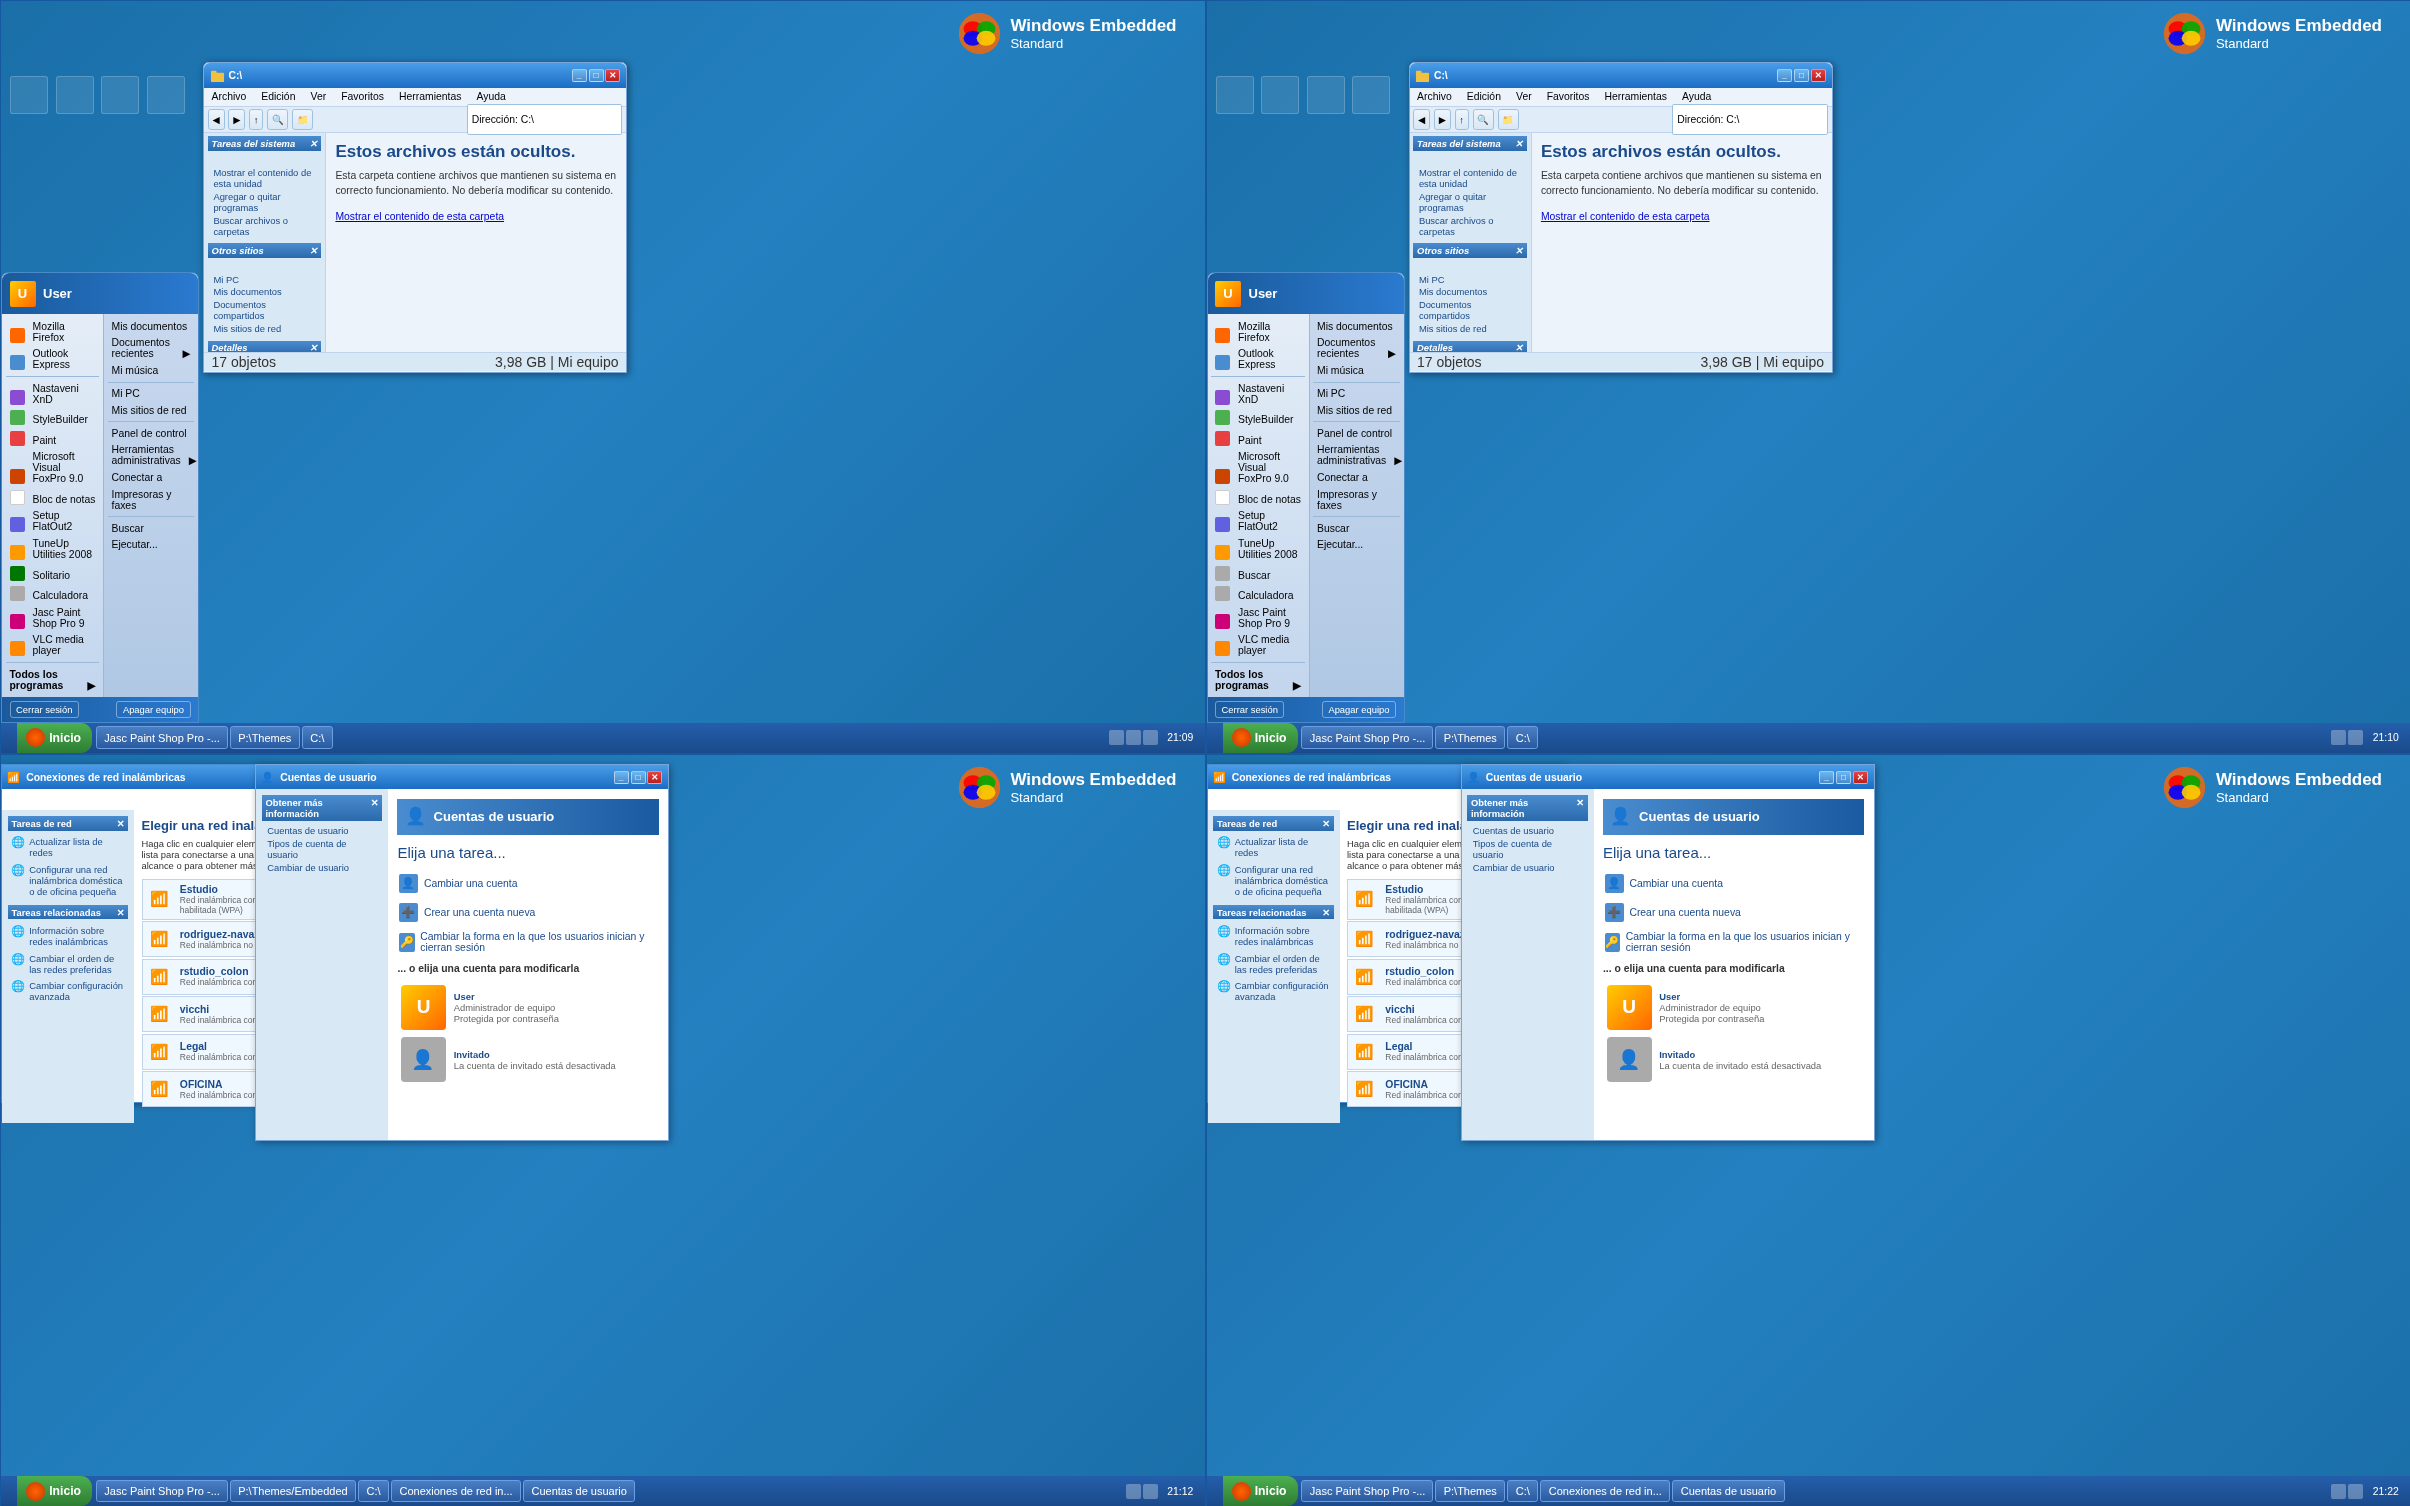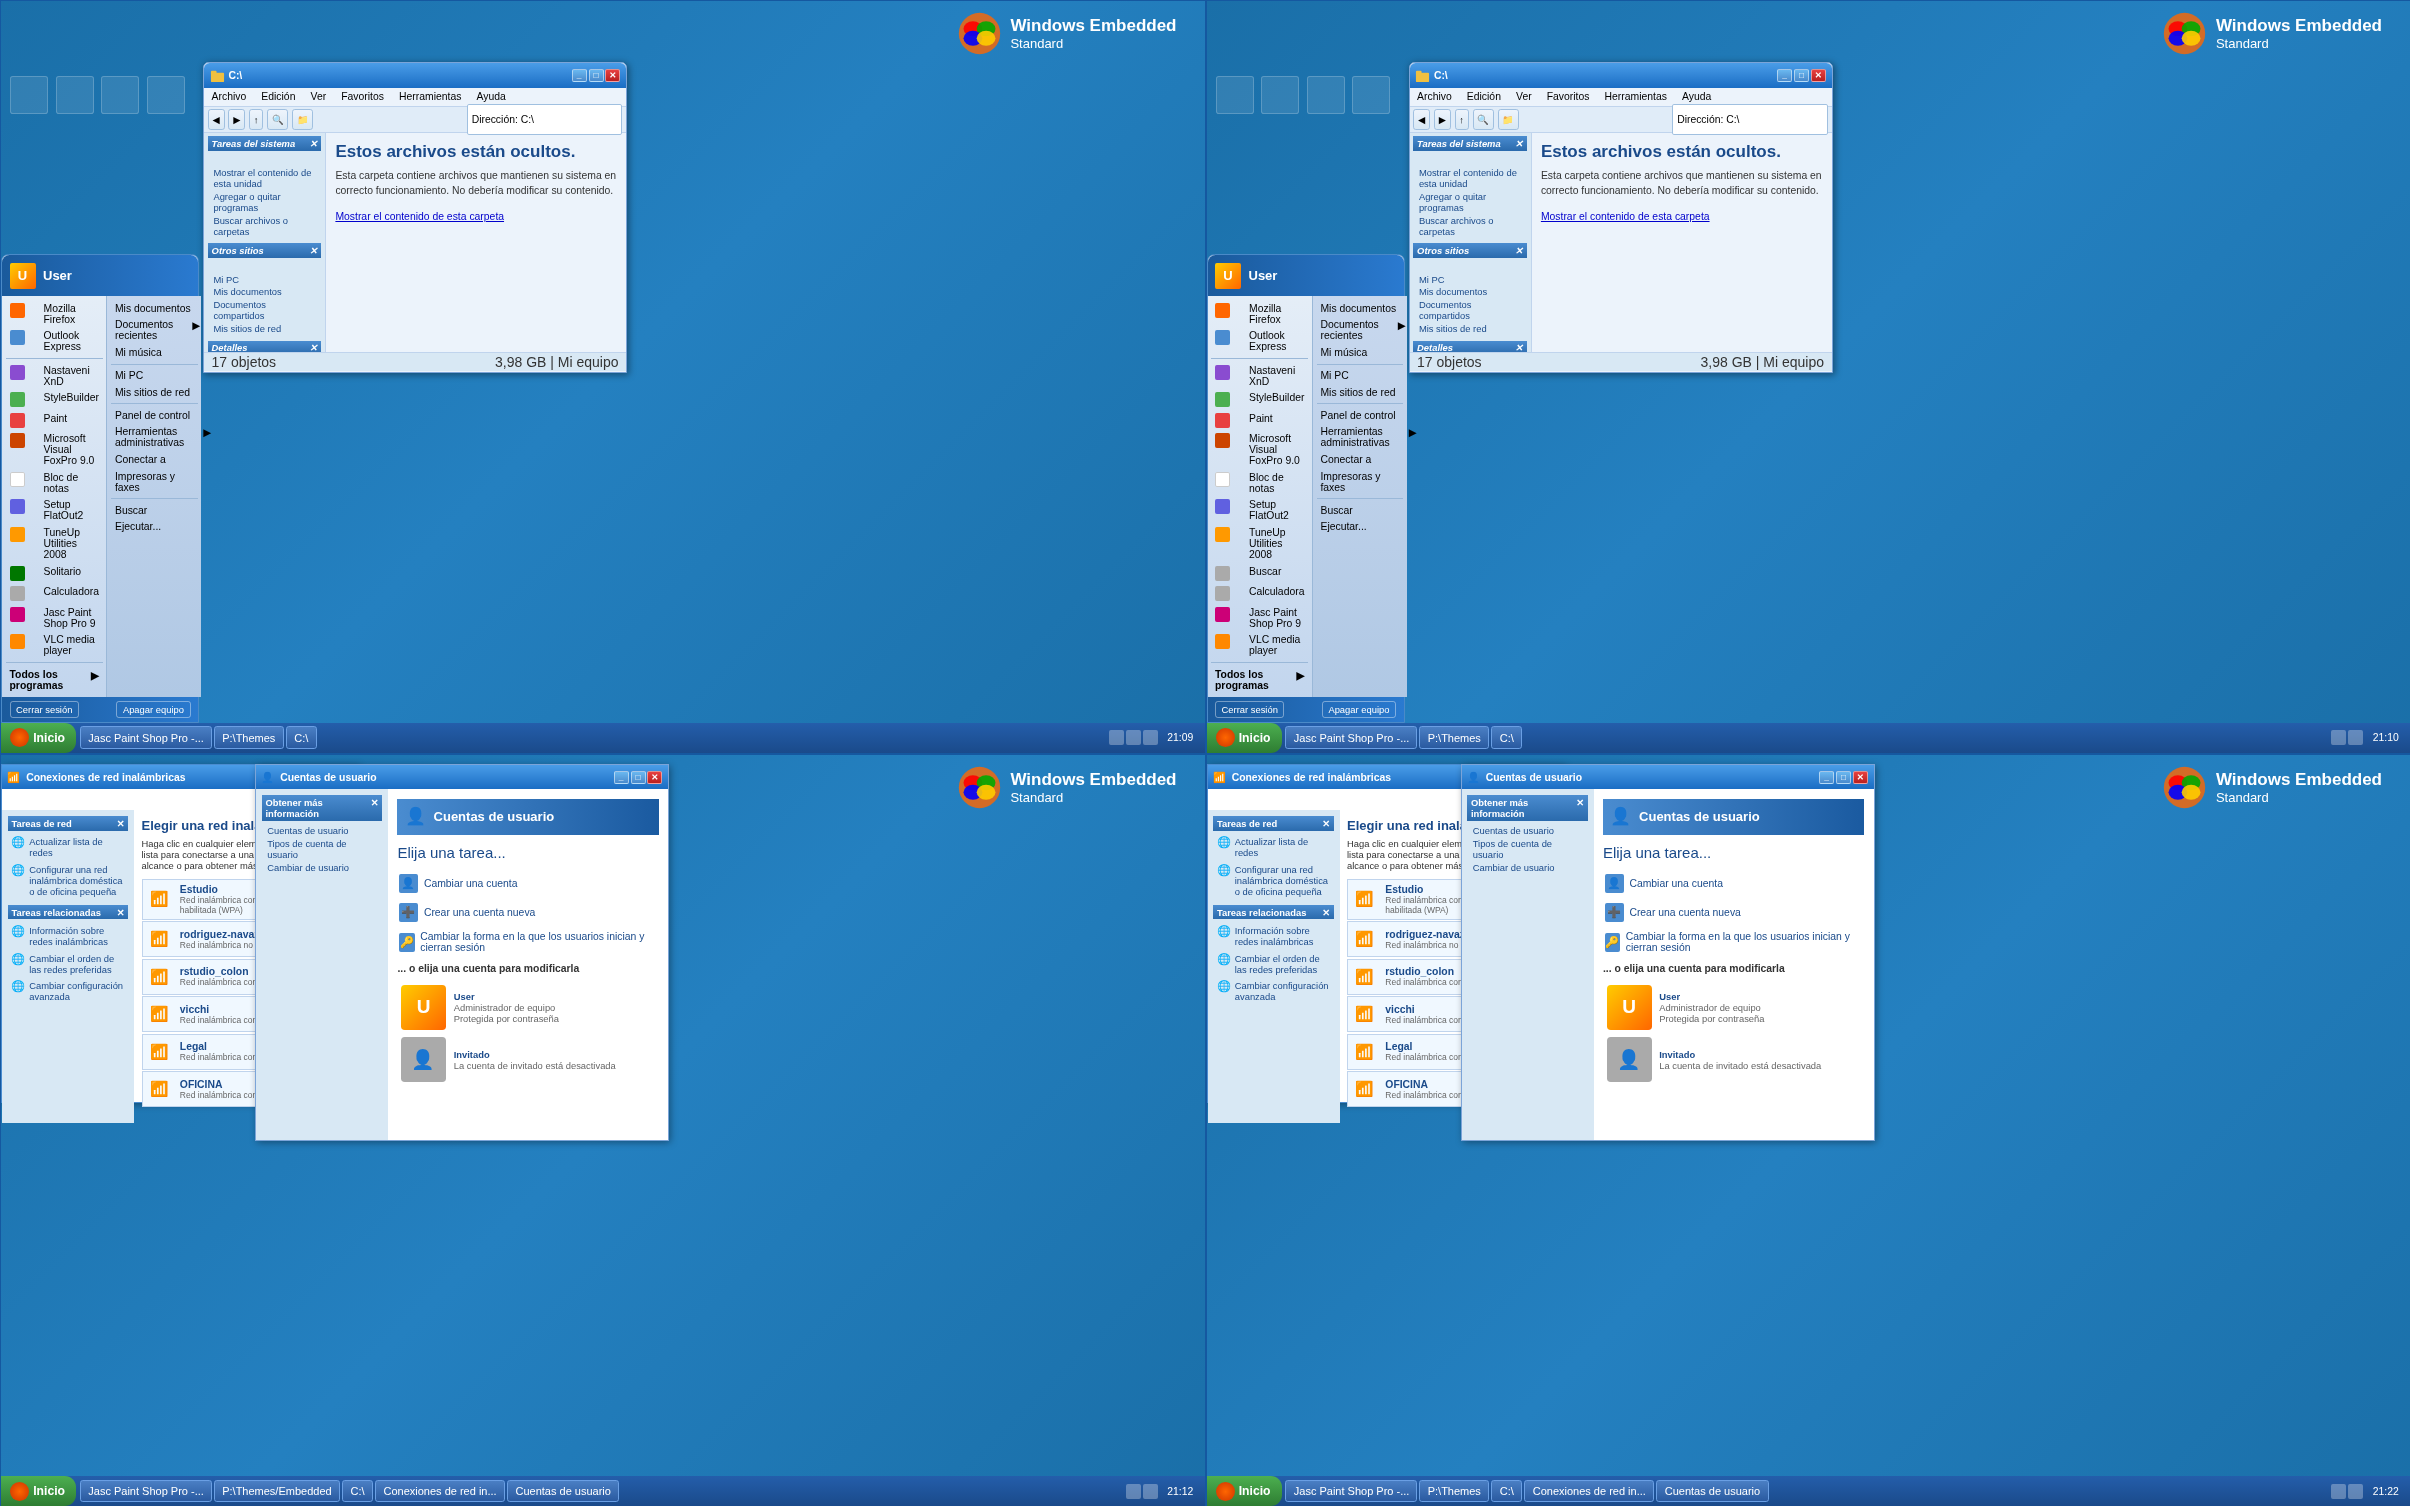--- a/index.html
+++ b/index.html
@@ -48,20 +48,21 @@
     .taskbar {
       position: absolute;
       bottom: 0;
       left: 0;
       right: 0;
       height: 30px;
       background: linear-gradient(to bottom, #245eab, #1a4a8a);
       display: flex;
       align-items: center;
       z-index: 100;
+      padding-left: 16px;
     }
     .taskbar-start {
       height: 30px;
       padding: 0 9.4px;
       background: linear-gradient(to bottom, #4caf50, #2e7d32);
       border-radius: 0 11.3px 11.3px 0;
       display: flex;
       align-items: center;
       gap: 3.8px;
       color: white;
@@ -161,22 +162,22 @@
       border-right: 0.9px solid #9ab8d8;
     }
     .start-menu-right {
       width: 94px;
       padding: 3.8px 0;
       background: linear-gradient(to bottom, #c8d8ee, #b0c8e4);
     }
     .menu-item {
       padding: 2.8px 7.5px;
       display: flex;
-      align-items: flex-start;
-      gap: 19px;
+      align-items: flex-end;
+      gap: 8px;
       cursor: pointer;
       color: #000;
     }
     .menu-icon {
       width: 15px;
       height: 15px;
       border-radius: 1.9px;
       flex-shrink: 0;
     }
     .menu-divider {

